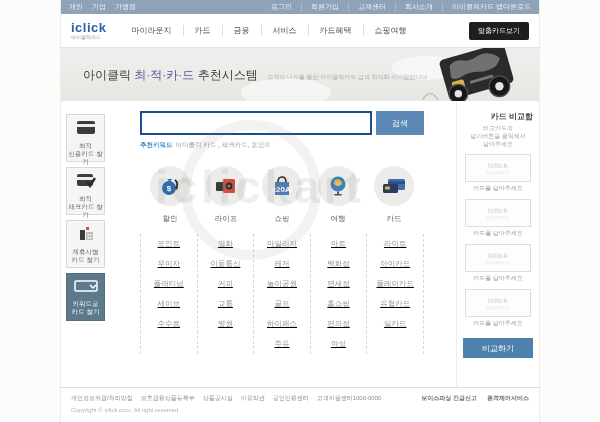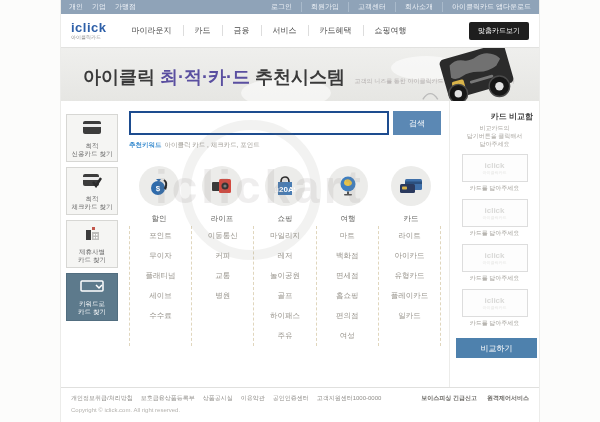--- a/index.html
+++ b/index.html
@@ -24,27 +24,27 @@
   .nav-item { font-size:8px; color:#4a4a4a; padding:0 11px; cursor:pointer; white-space:nowrap; }
   .nav-item + .nav-item { border-left:1px solid #ddd; }
   .cta-btn { background:#1e1e1e; color:#fff; font-size:7px; border:none; border-radius:2px;
     padding:4px 9px; cursor:pointer; white-space:nowrap; }
 
   
   .hero { position:relative; height:54px; background:linear-gradient(#efefed,#e6e6e3);
     border-top:1px solid #e2e2e0; overflow:hidden; }
   .cloud { position:absolute; background:#fff; opacity:.55; border-radius:50%; }
   .hero-text { position:absolute; left:22px; top:17px; white-space:nowrap; }
-  .hero-title { font-size:18px; font-weight:bold; color:#3a3a3a; }
+  .hero-title { font-size:12px; font-weight:normal; color:#3a3a3a; }
   .hero-accent { color:#5a4fa0; }
   .hero-sub { font-size:6px; color:#b3aeae; margin-left:5px; }
   .card-car { position:absolute; right:6px; bottom:-4px; width:112px; height:60px; }
 
   
-  .main { position:relative; display:flex; height:286px; background:#fff; }
+  .main { position:relative; display:flex; height:286px; background:#fff;gap:24px; }
 
   
   .lsb { width:60px; padding:13px 3px 0 5px; display:flex; flex-direction:column; gap:5px; }
   .sb-item { height:48px; background:#f5f5f3; border:1px solid #d7d7d4; text-align:center;
     padding-top:5px; cursor:pointer; }
   .sb-item .sb-label { font-size:6.5px; color:#666; line-height:1.25; display:block; margin-top:3px; }
   .sb-item.sel { background:#5d7a8c; border-color:#526e80; }
   .sb-item.sel .sb-label { color:#fff; }
   .sb-icon { display:inline-block; height:16px; }
 
@@ -57,36 +57,36 @@
     font-size:8px; cursor:pointer; }
   .kw-line { margin-top:6px; font-size:6.5px; color:#9a968f; }
   .kw-label { color:#3f8fd0; font-weight:bold; margin-right:3px; }
 
   .cats { display:flex; justify-content:space-between; margin-top:16px; padding:0 2px; }
   .cat { width:56px; text-align:center; cursor:pointer; }
   .cat-circle { width:40px; height:40px; border-radius:50%; background:#ececea; margin:0 auto;
     display:flex; align-items:center; justify-content:center; }
   .cat-label { font-size:7.5px; color:#5f5f5c; margin-top:8px; }
 
-  .grid { display:flex; margin-top:2px; }
+  .grid { display:flex; margin-top:10px;text-decoration:underline; }
   .col { flex:1; border-left:1px dashed #e0d6bd; }
   .col:last-child { border-right:1px dashed #e0d6bd; }
   .cell { height:20px; line-height:20px; text-align:center; font-size:7.5px; color:#97938b;
     cursor:pointer; white-space:nowrap; overflow:hidden; }
 
   
   .rsb { width:90px; border-left:1px solid #ececea; padding:10px 6px 0 6px; text-align:center; }
   .rsb-title { font-size:8px; font-weight:bold; color:#3f3f3f;text-align:right; }
   .rsb-sub { font-size:6px; color:#a9a6a0; line-height:1.3; margin-top:3px; }
   .slot-box { width:66px; height:28px; margin:6px auto 0 auto; border:1px solid #ddd;
     background:#fdfdfd; display:flex; flex-direction:column; align-items:center; justify-content:center; }
   .slot-logo { font-size:8px; font-weight:bold; color:#d9d9d7; line-height:1; }
   .slot-logo-sub { font-size:4px; color:#e4e4e2; }
   .slot-caption { font-size:6px; color:#a3a09a; margin-top:2px; }
-  .compare-btn { margin-top:10px; width:81px; height:20px; background:#4e81ad; color:#fff;
+  .compare-btn { margin-top:10px; width:70px; height:20px; background:#4e81ad; color:#fff;
     border:none; font-size:8px; cursor:pointer; }
 
   
   .footer { border-top:1px solid #e0e0de; padding:6px 10px 0 10px; display:flex;
     justify-content:space-between; background:#fff; height:35px; }
   .f-left { }
   .f-links { display:flex; gap:8px; flex-wrap:nowrap; }
   .f-links a { font-size:6px; color:#8f8d89; text-decoration:none; cursor:pointer; white-space:nowrap; }
   .f-copy { font-size:6px; color:#b5b3af; margin-top:4px; }
   .f-right { display:flex; gap:10px; }
@@ -272,20 +272,21 @@
 
       <div class="grid">
         <div class="col">
           <div class="cell">포인트</div>
           <div class="cell">무이자</div>
           <div class="cell">플래티넘</div>
           <div class="cell">세이브</div>
           <div class="cell">수수료</div>
         </div>
         <div class="col">
+          <div class="cell">영화</div>
           <div class="cell">이동통신</div>
           <div class="cell">커피</div>
           <div class="cell">교통</div>
           <div class="cell">병원</div>
         </div>
         <div class="col">
           <div class="cell">마일리지</div>
           <div class="cell">레저</div>
           <div class="cell">놀이공원</div>
           <div class="cell">골프</div>
@@ -296,22 +297,22 @@
           <div class="cell">마트</div>
           <div class="cell">백화점</div>
           <div class="cell">면세점</div>
           <div class="cell">홈쇼핑</div>
           <div class="cell">편의점</div>
           <div class="cell">여성</div>
         </div>
         <div class="col">
           <div class="cell">라이트</div>
           <div class="cell">아이카드</div>
+          <div class="cell">플레이카드</div>
           <div class="cell">유형카드</div>
-          <div class="cell">플레이카드</div>
           <div class="cell">일카드</div>
         </div>
       </div>
     </div>
 
     <div class="rsb">
       <div class="rsb-title">카드 비교함</div>
       <div class="rsb-sub">
         <span>비교카드의</span><br>
         <span>담기버튼을 클릭해서</span><br>

